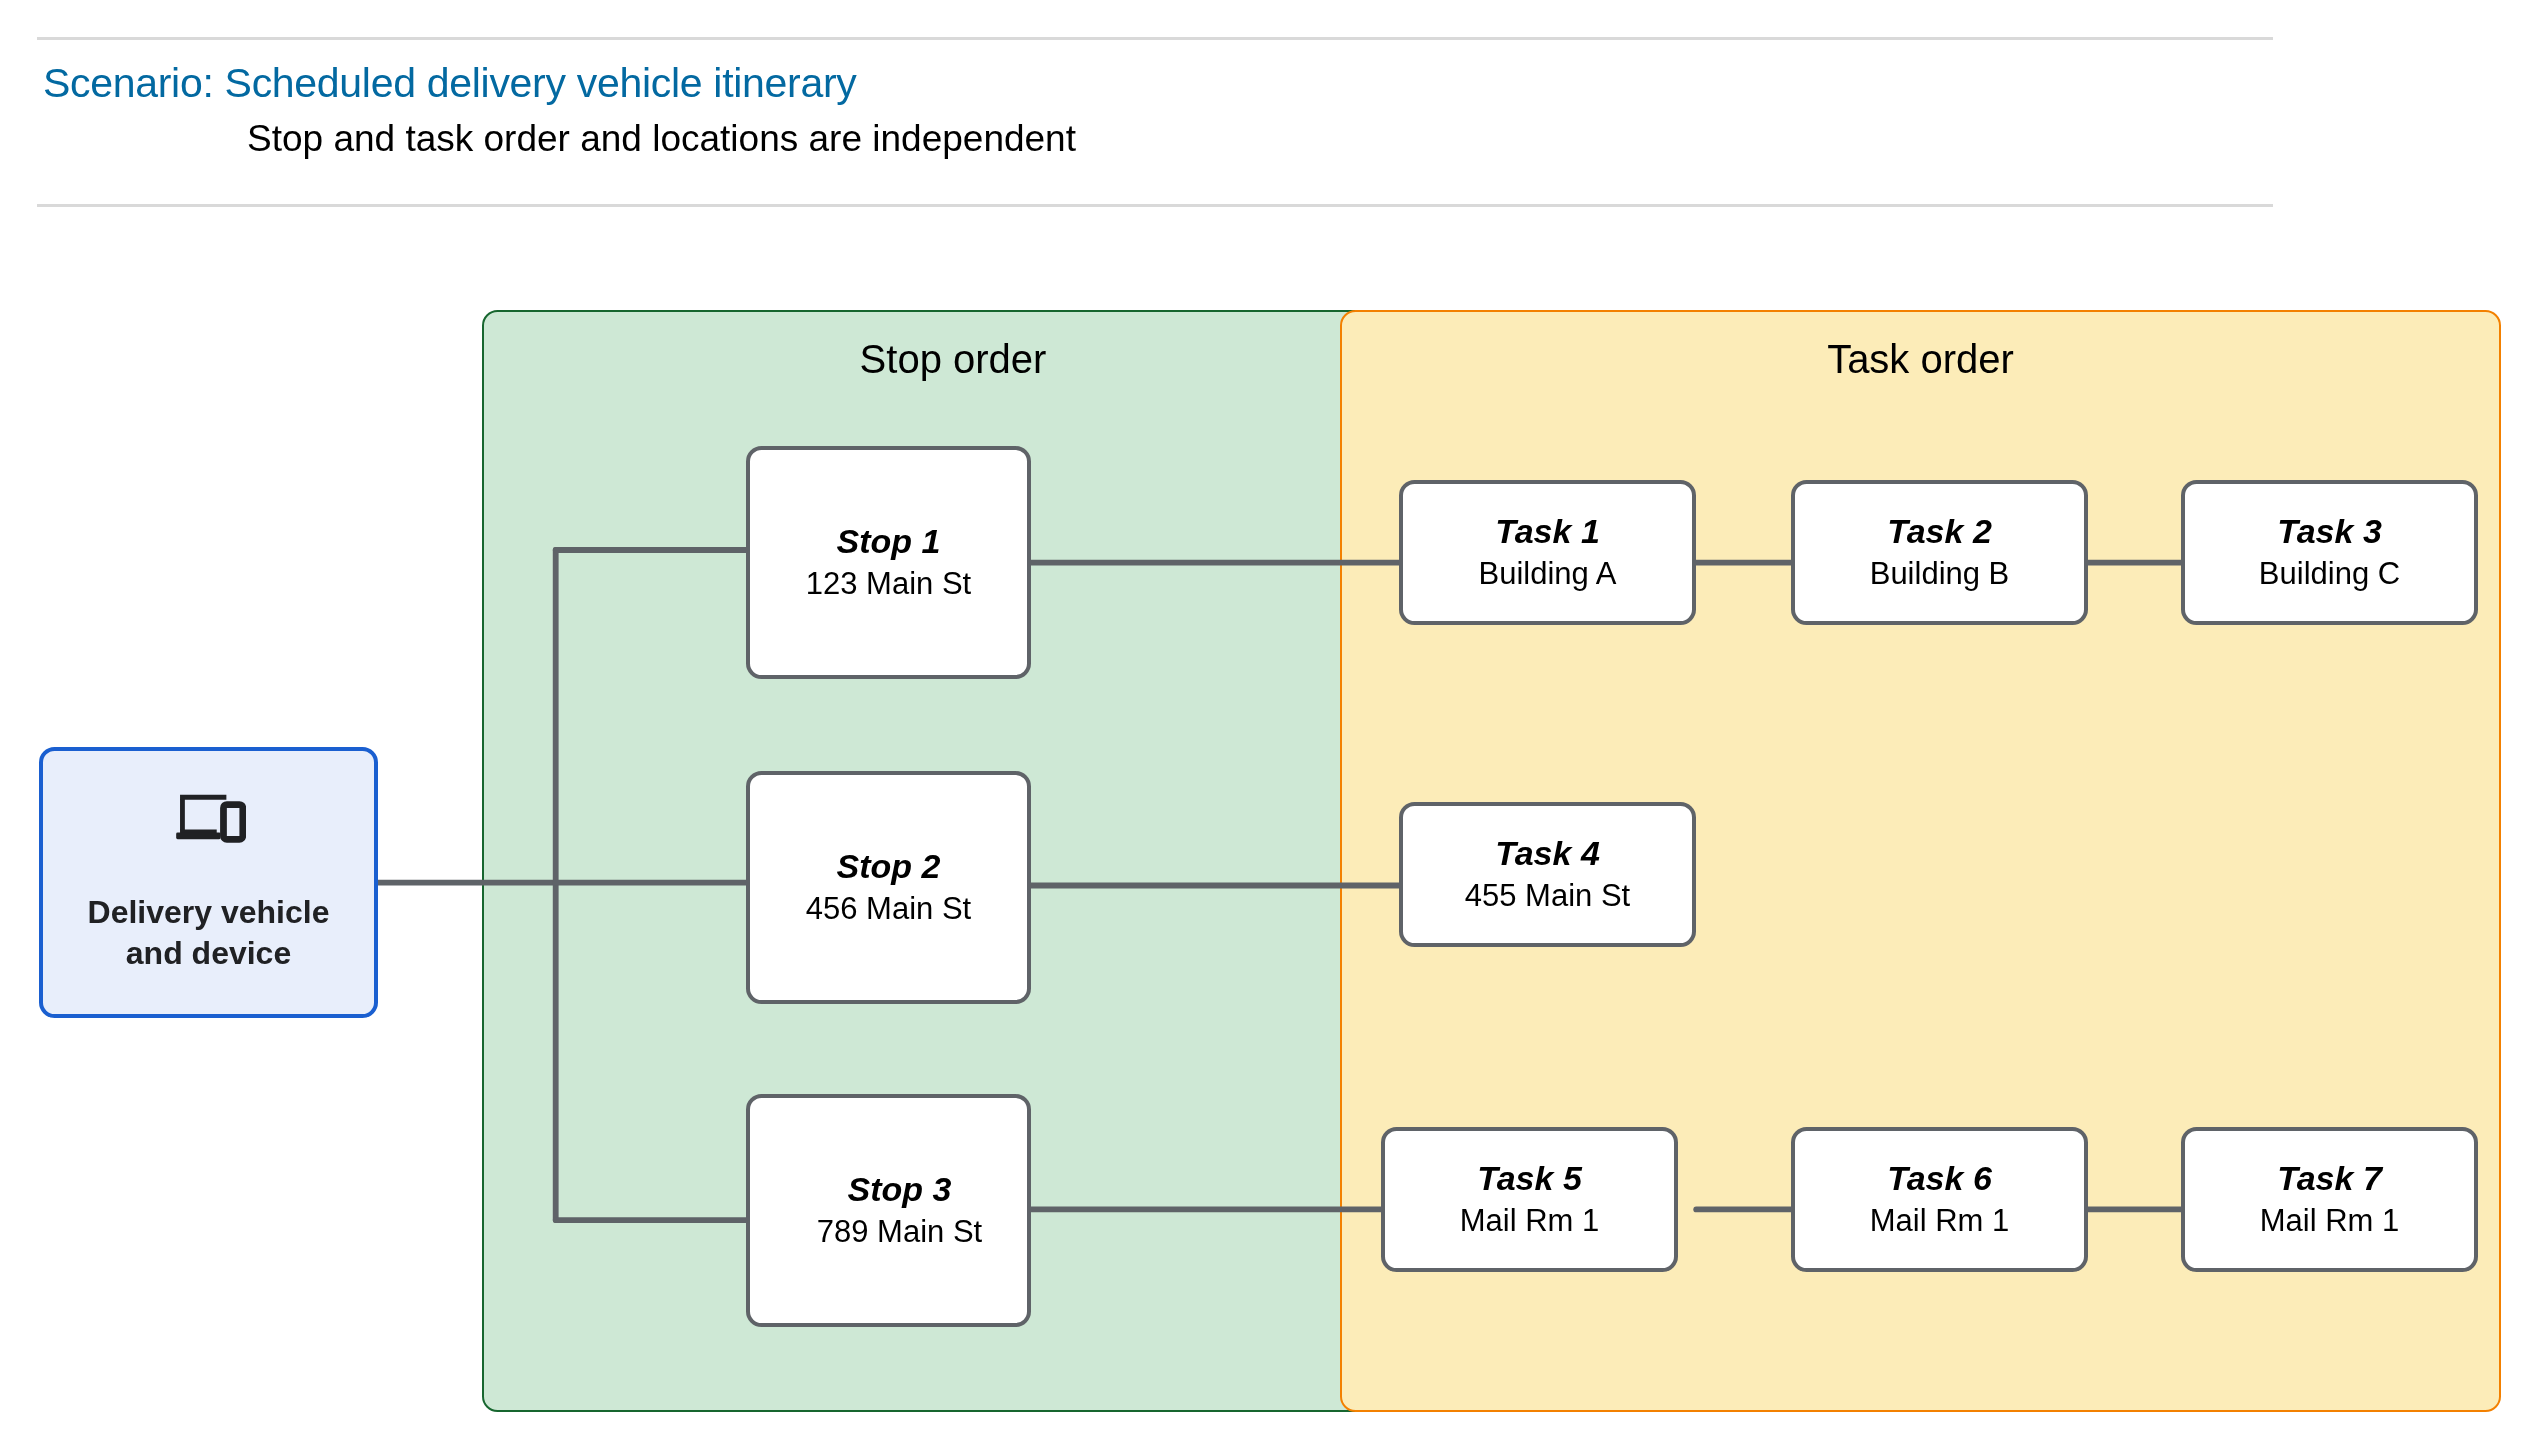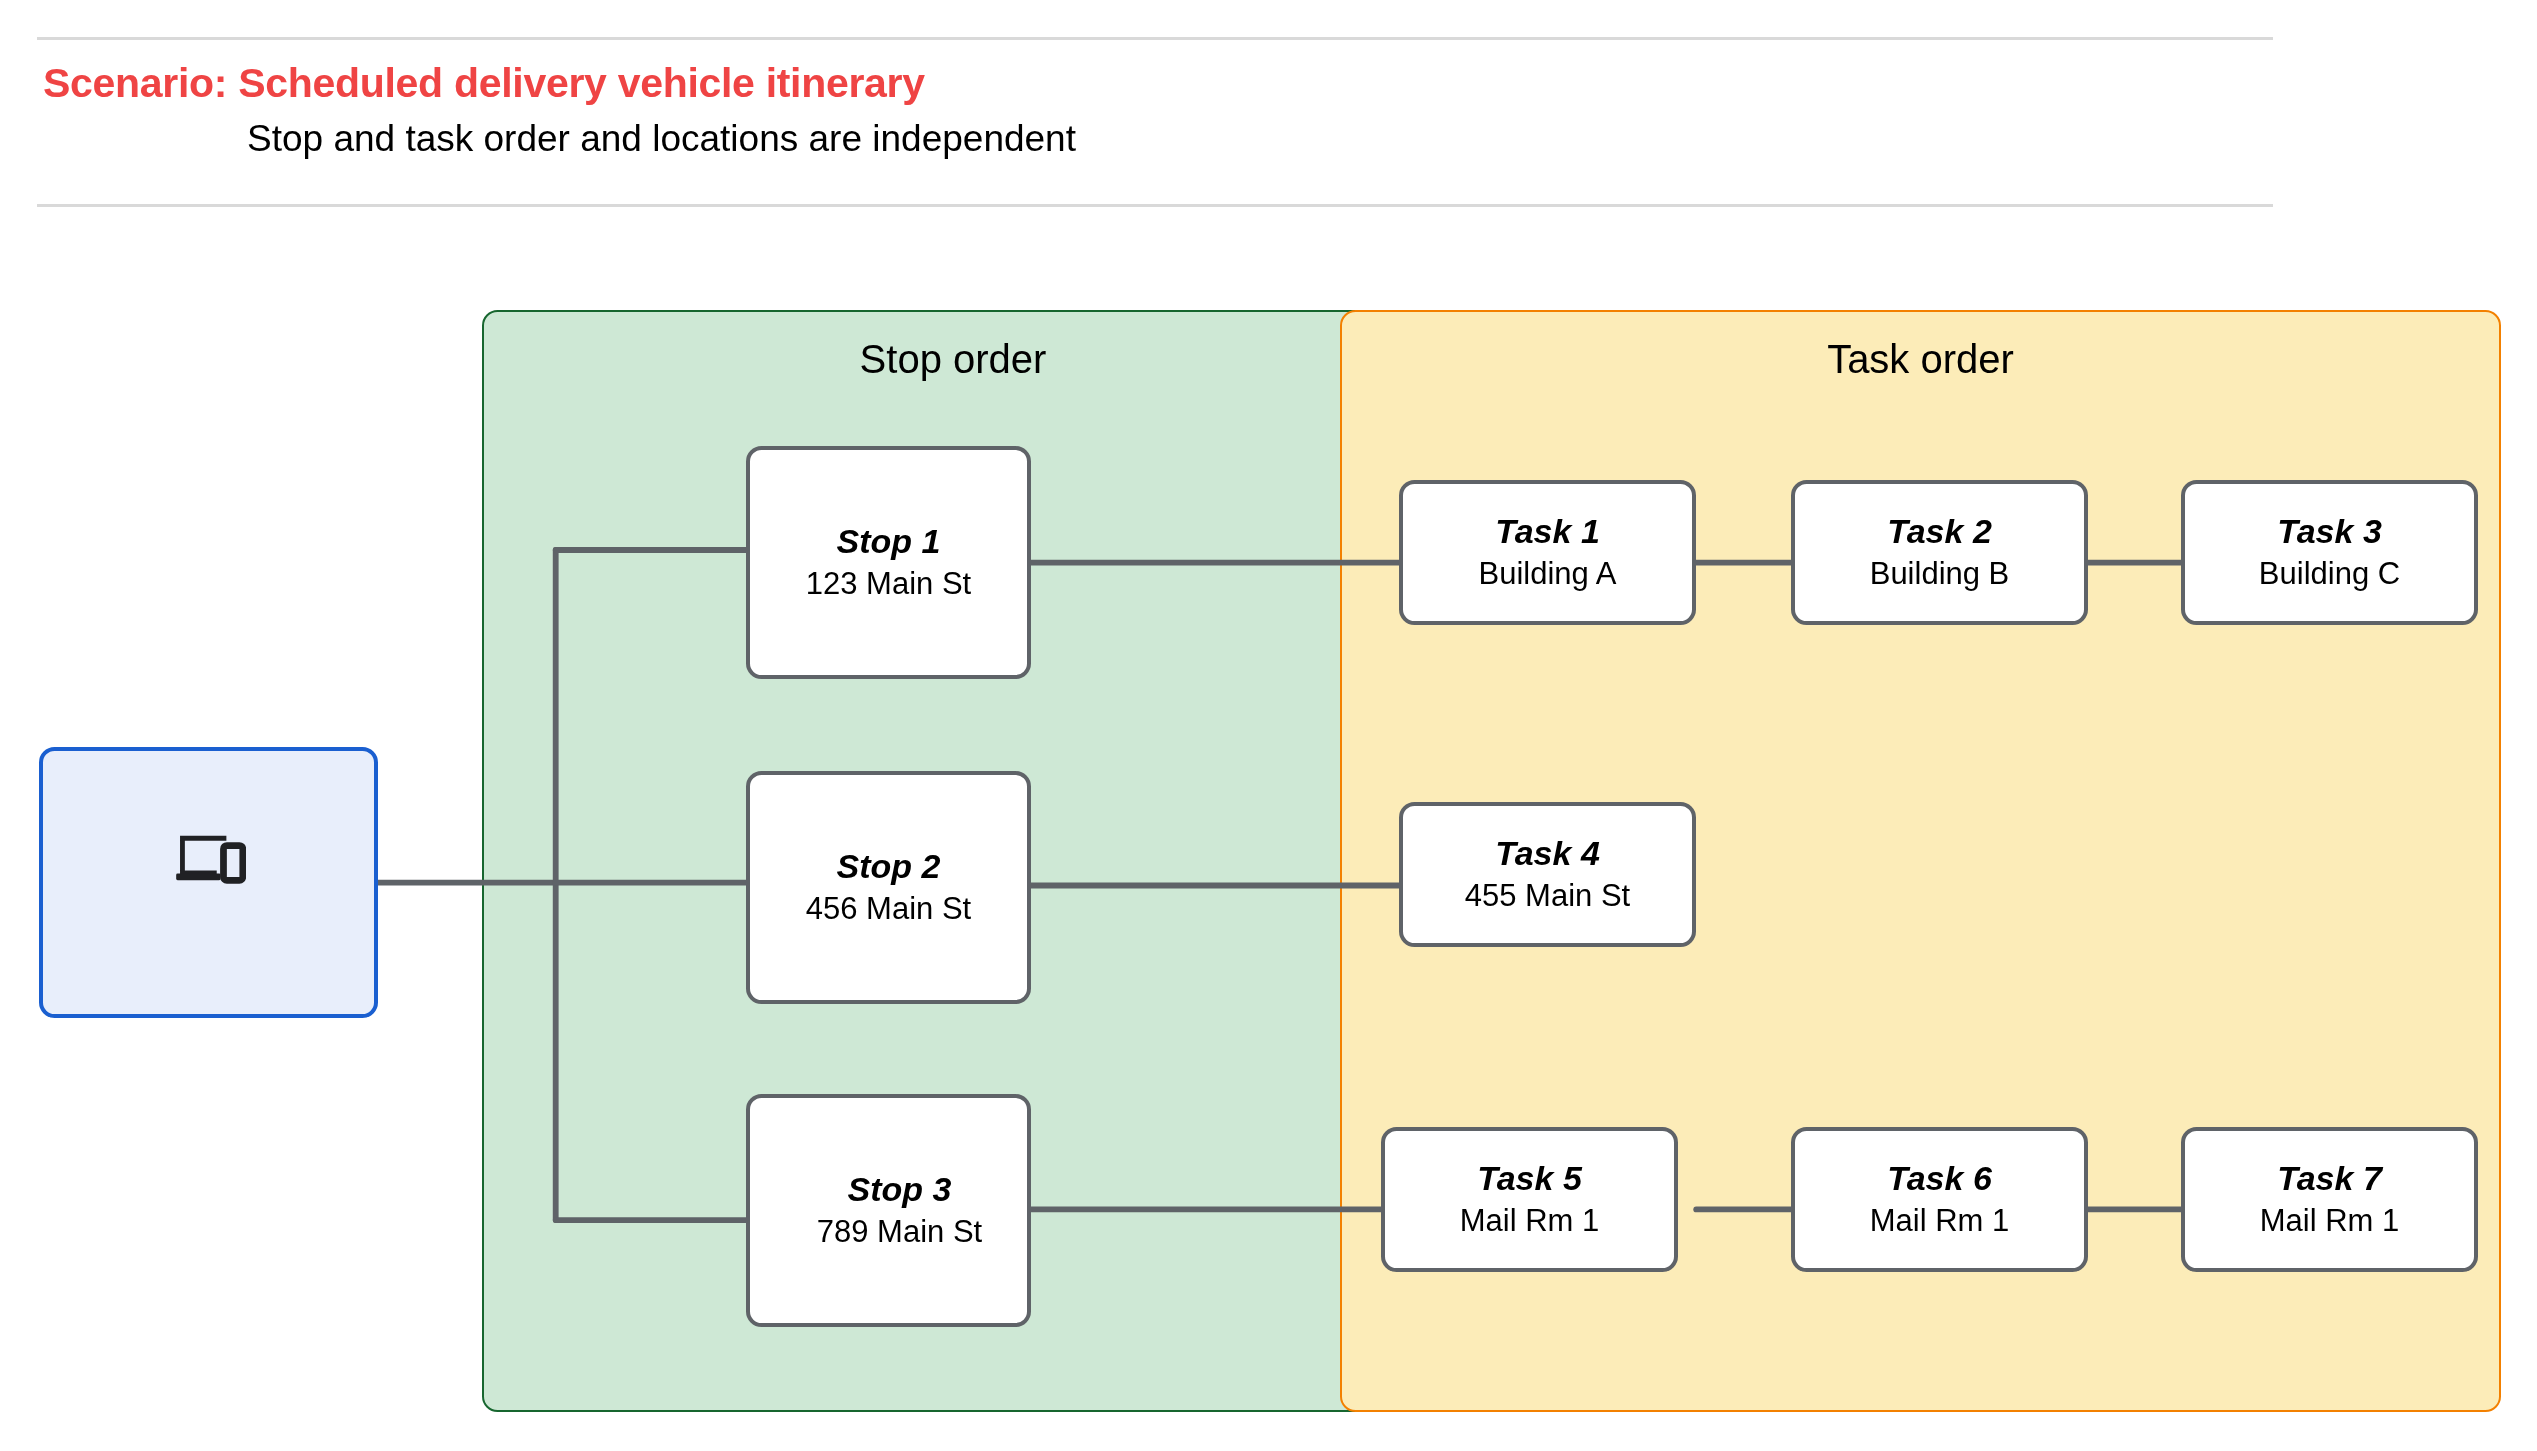--- a/index.html
+++ b/index.html
@@ -31,24 +31,24 @@
     top: 204px;
     width: 2236px;
     height: 2.9px;
     background: #d9d9d9;
   }
   #scenario-title {
     position: absolute;
     left: 43px;
     top: 60px;
     font-size: 41px;
-    font-weight: bold;
+    font-weight: normal;
     letter-spacing: -0.3px;
     white-space: nowrap;
-    color: #ef4444;
+    color: #0369a1;
   }
   #scenario-subtitle {
     position: absolute;
     left: 247px;
     top: 118px;
     font-size: 37px;
     font-weight: normal;
     white-space: nowrap;
     color: #000000;
   }
@@ -216,20 +216,22 @@
 <div id="device-node">
   <div id="device-icon">
     <svg width="74" height="56" viewBox="0 0 76 58" aria-hidden="true">
 
       <path d="M8 4 H56 V9 H13 V40 H46 V45 H8 Z" fill="#202124"></path>
       <rect x="4" y="43" width="46" height="7" rx="1.5" fill="#202124"></rect>
 
       <rect x="53" y="14" width="20" height="36" rx="3.5" fill="none" stroke="#202124" stroke-width="7"></rect>
     </svg>
   </div>
+  <div id="device-label">Delivery vehicle
+and device</div>
 </div>
 
 <div id="stop-1" class="node stop-node">
   <div class="node-title">Stop 1</div>
   <div class="node-sub">123 Main St</div>
 </div>
 
 <div id="stop-2" class="node stop-node">
   <div class="node-title">Stop 2</div>
   <div class="node-sub">456 Main St</div>

